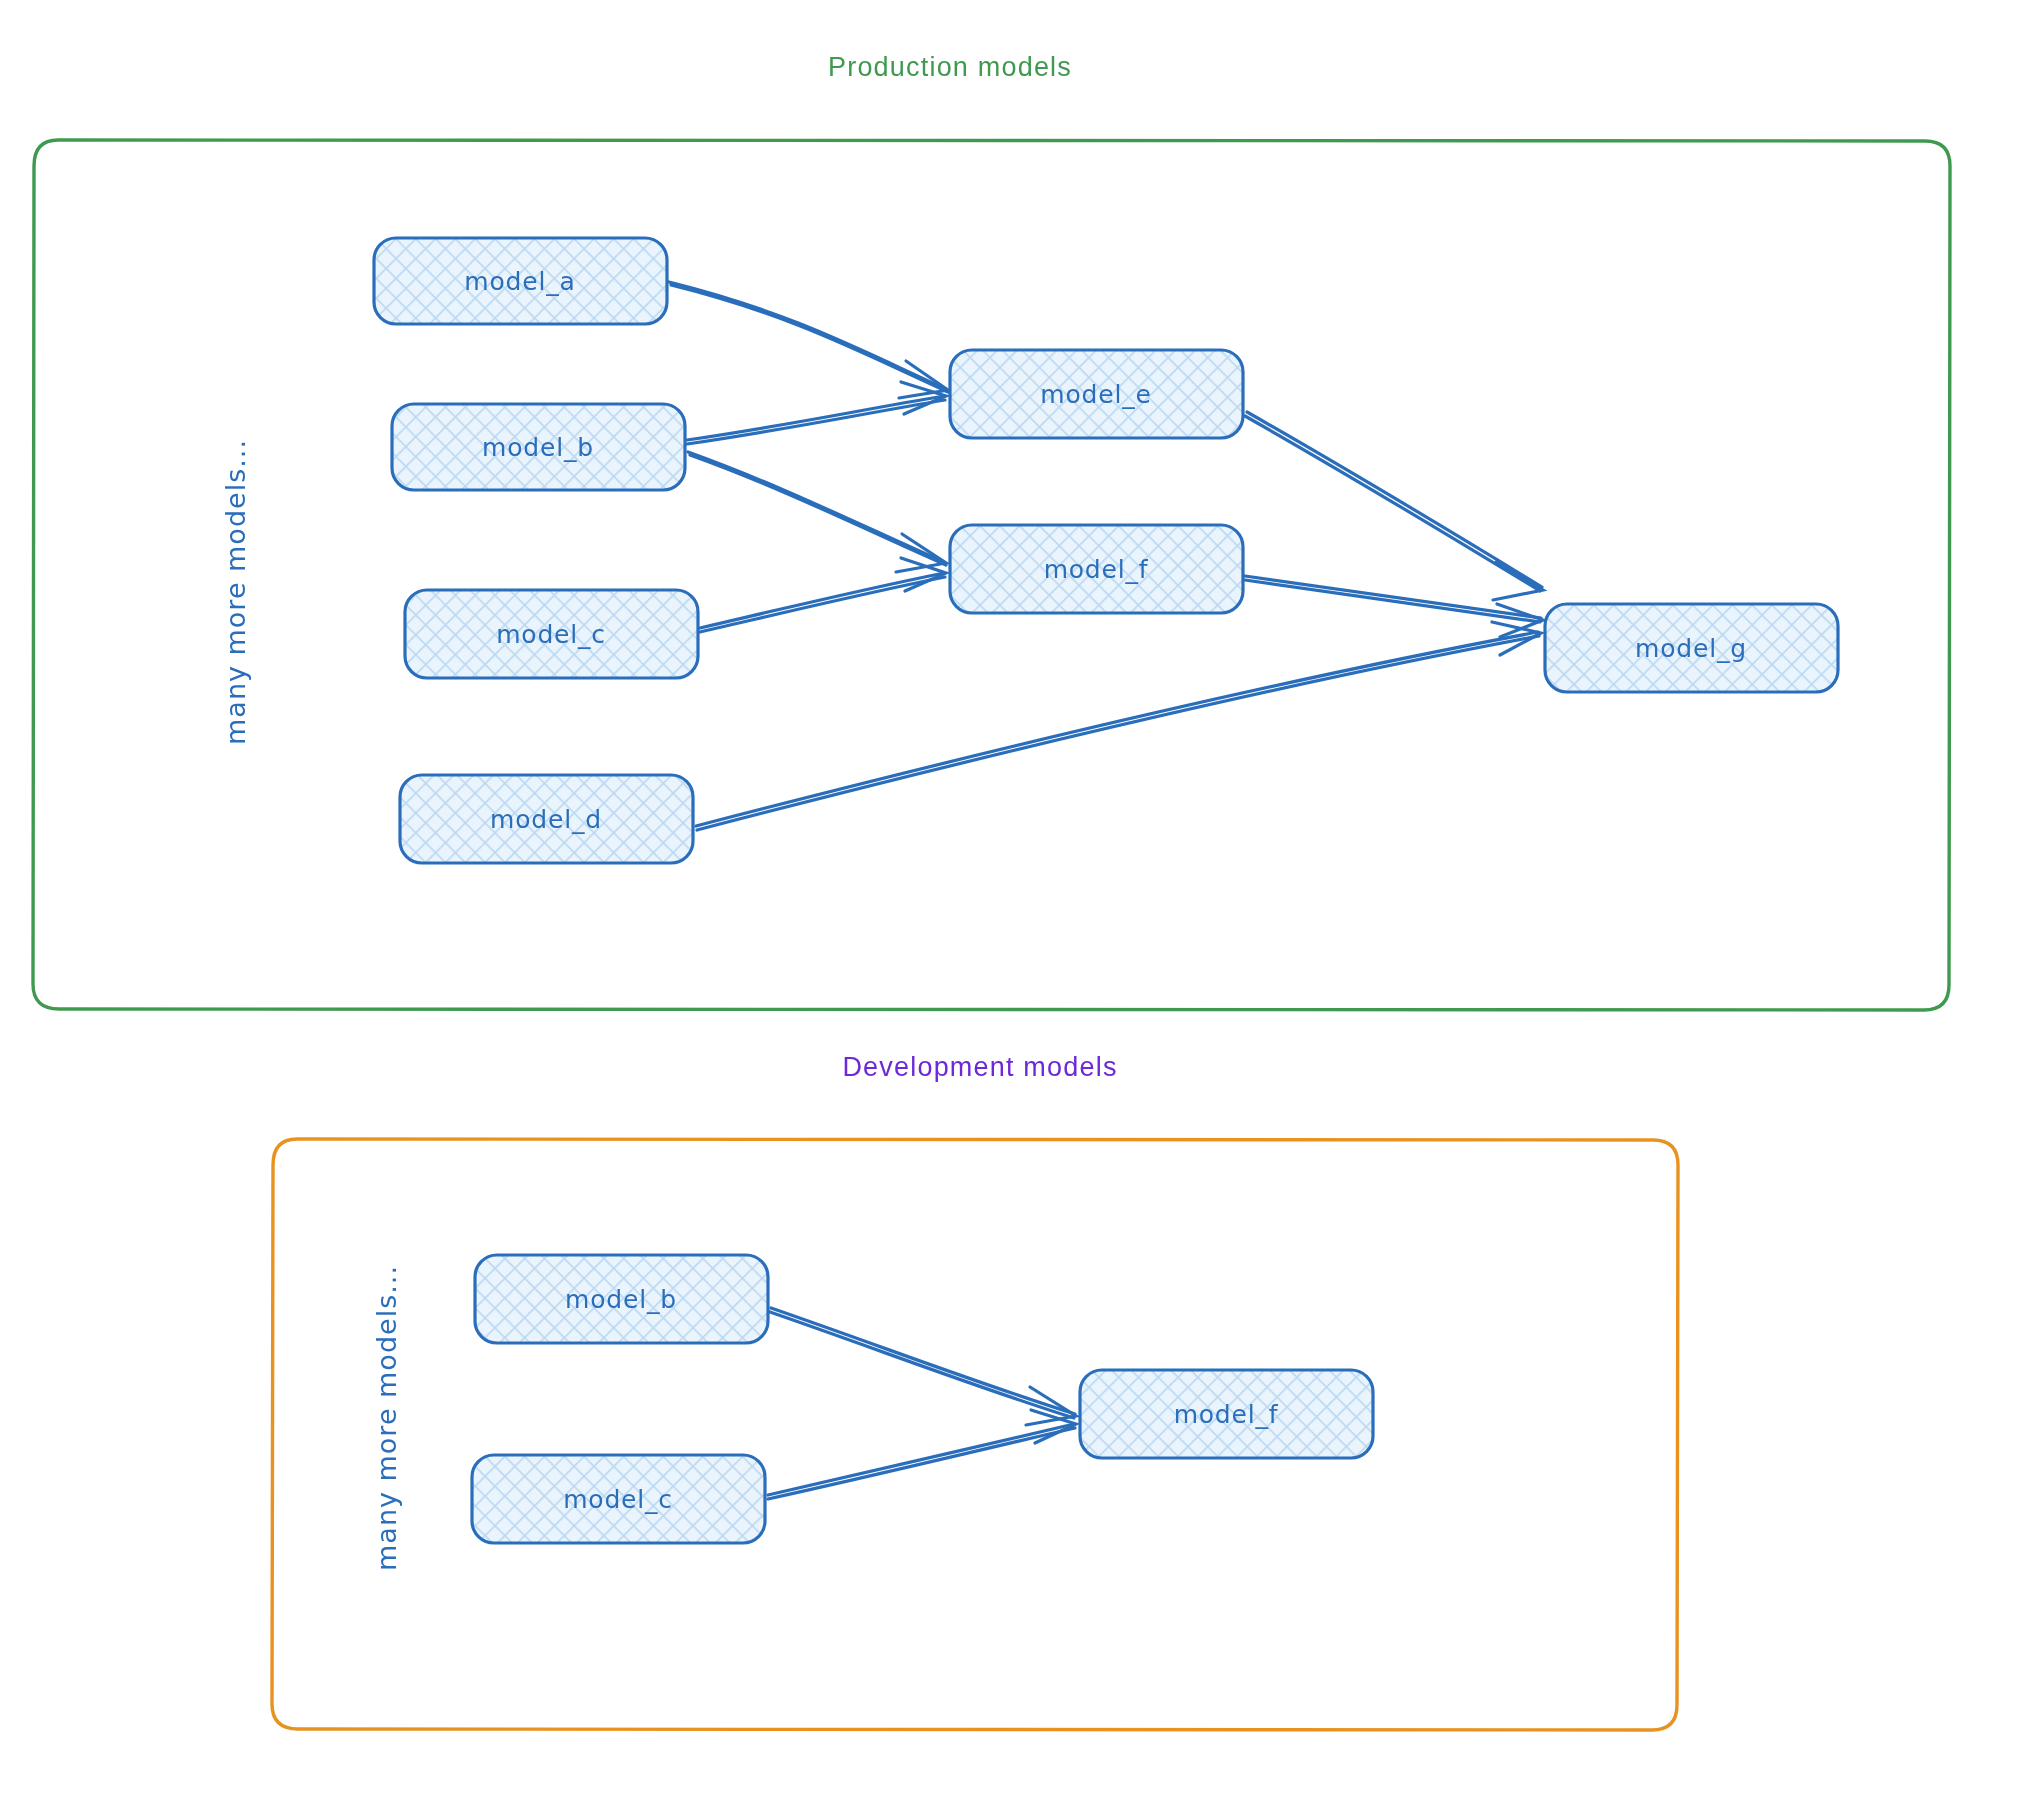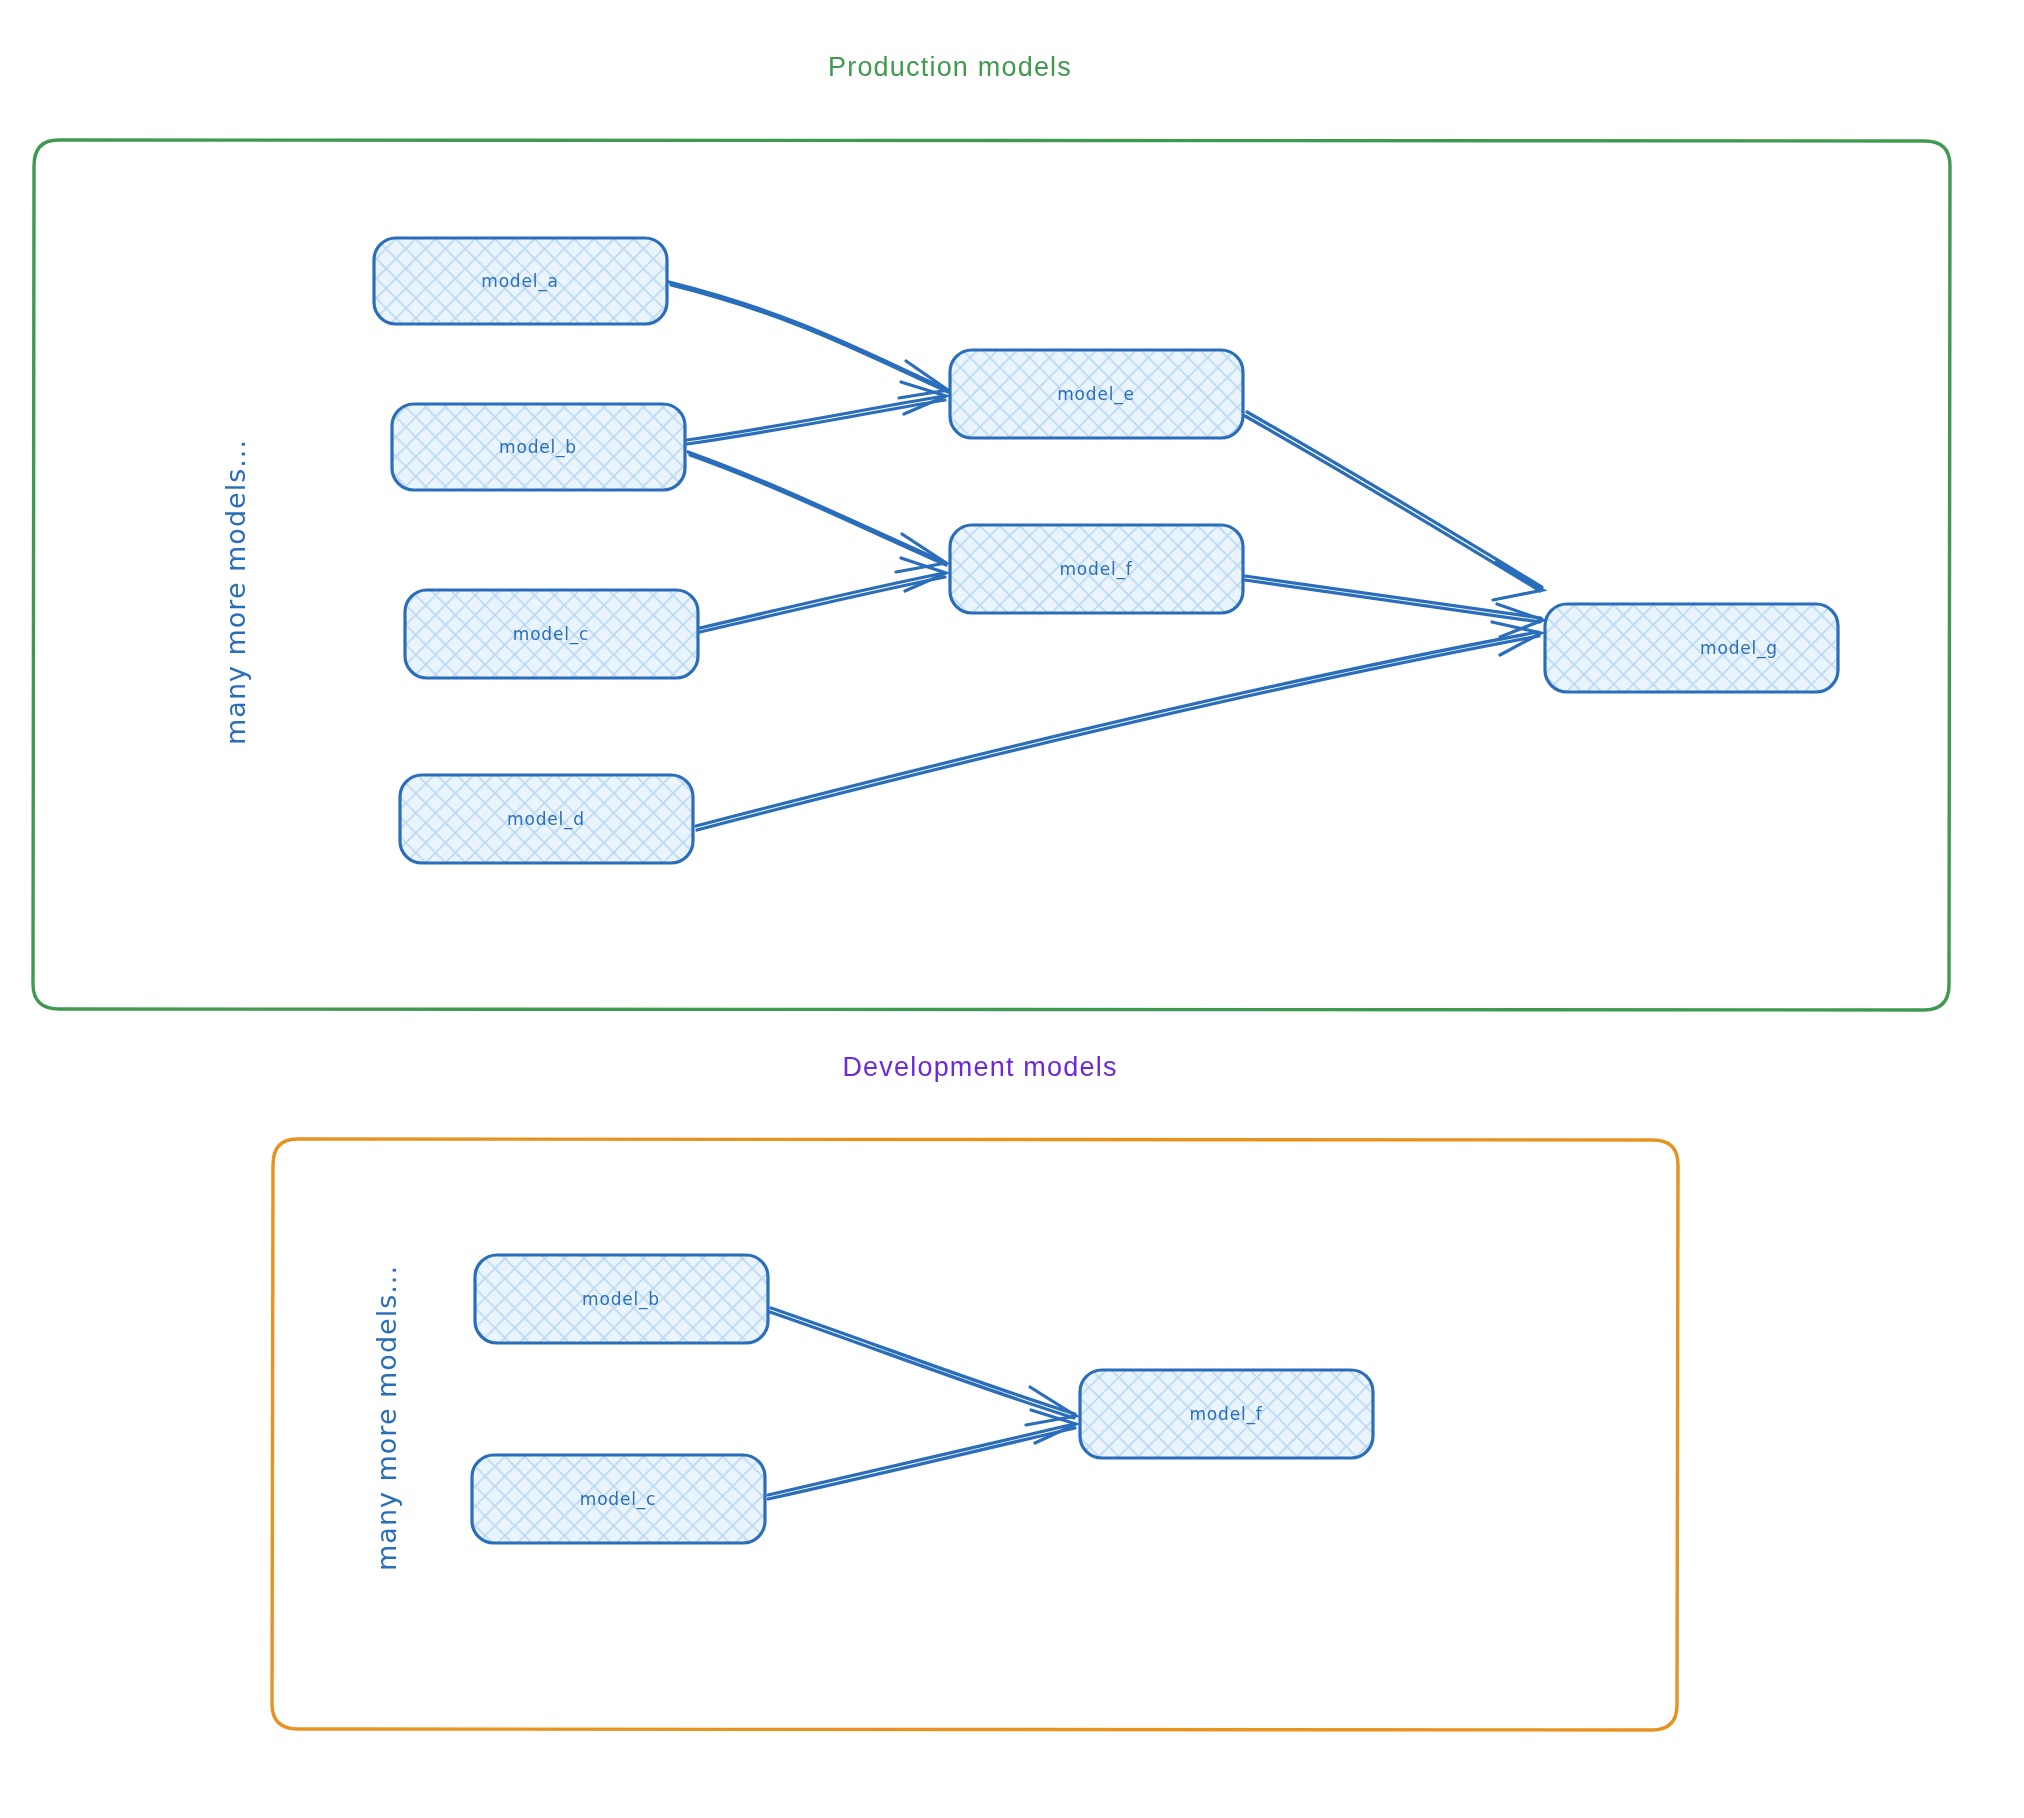--- a/index.html
+++ b/index.html
@@ -35,21 +35,21 @@
     color: #3f9a4f;
   }
   #dev-title {
     left: 980px;
     top: 1052px;
     color: #6d28d9;
   }
   .node-label {
     position: absolute;
     font-family: "DejaVu Sans", sans-serif;
-    font-size: 17px;
+    font-size: 25px;
     color: #2a6ebb;
     letter-spacing: 0.8px;
     white-space: nowrap;
     transform: translate(-50%, -50%);
     pointer-events: none;
   }
   .vlabel {
     position: absolute;
     font-family: "DejaVu Sans", sans-serif;
     font-size: 27px;
@@ -171,17 +171,17 @@
 <div class="vlabel" id="prod-vlabel">many more models...</div>
 
 <div class="vlabel" id="dev-vlabel">many more models...</div>
 
 <div class="node-label" style="left:520px; top:281px;">model_a</div>
 <div class="node-label" style="left:538px; top:447px;">model_b</div>
 <div class="node-label" style="left:551px; top:634px;">model_c</div>
 <div class="node-label" style="left:546px; top:819px;text-align:center;">model_d</div>
 <div class="node-label" style="left:1096px; top:394px;">model_e</div>
 <div class="node-label" style="left:1096px; top:569px;">model_f</div>
-<div class="node-label" style="left:1691px; top:648px;margin-left:48px;">model_g</div>
+<div class="node-label" style="left:1691px; top:648px;">model_g</div>
 
 <div class="node-label" style="left:621px; top:1299px;">model_b</div>
 <div class="node-label" style="left:618px; top:1499px;">model_c</div>
 <div class="node-label" style="left:1226px; top:1414px;">model_f</div>
 
 </body></html>

